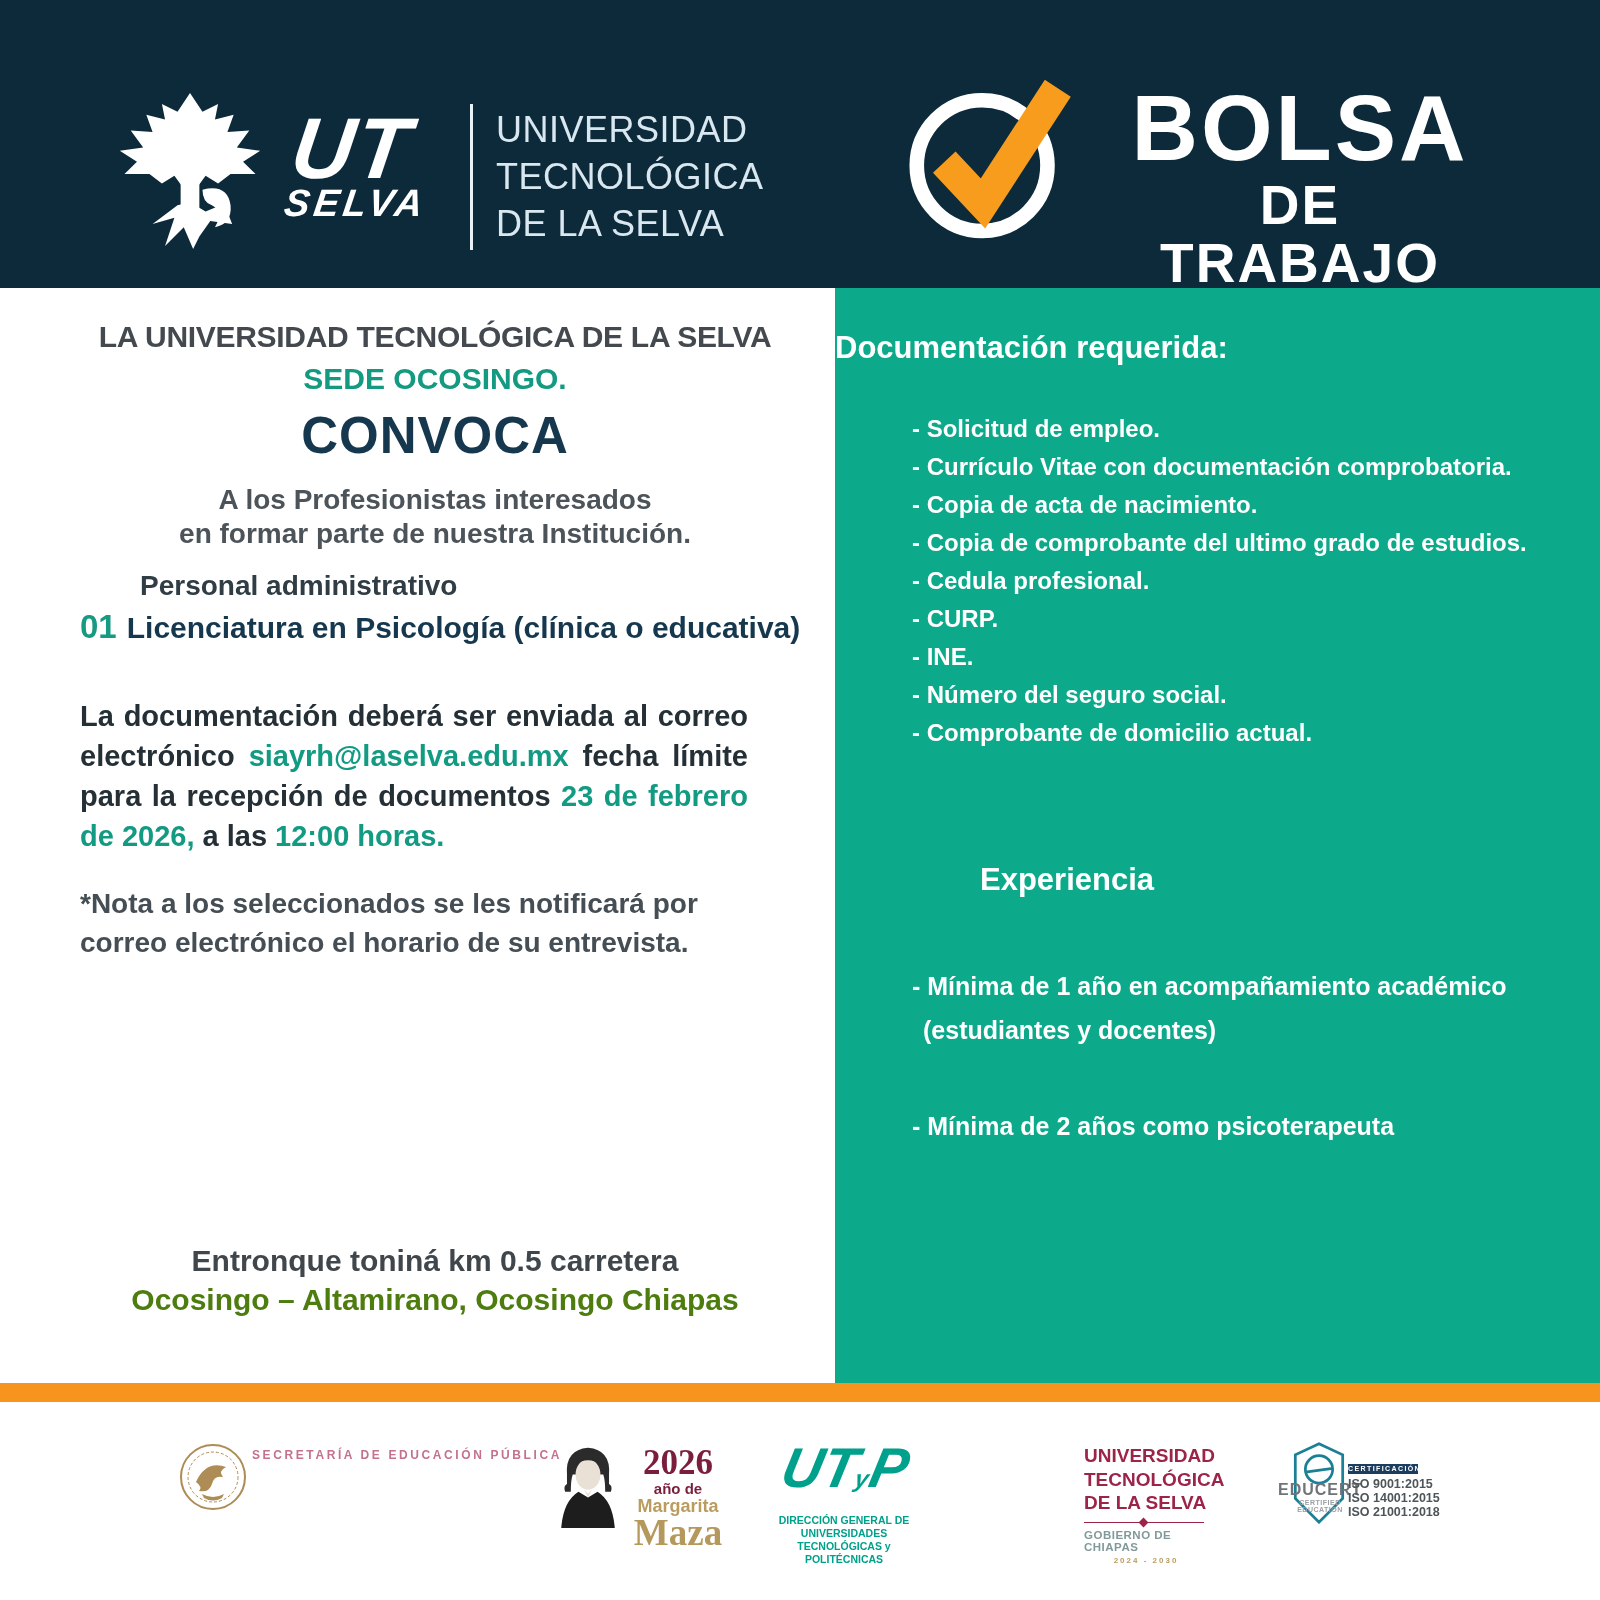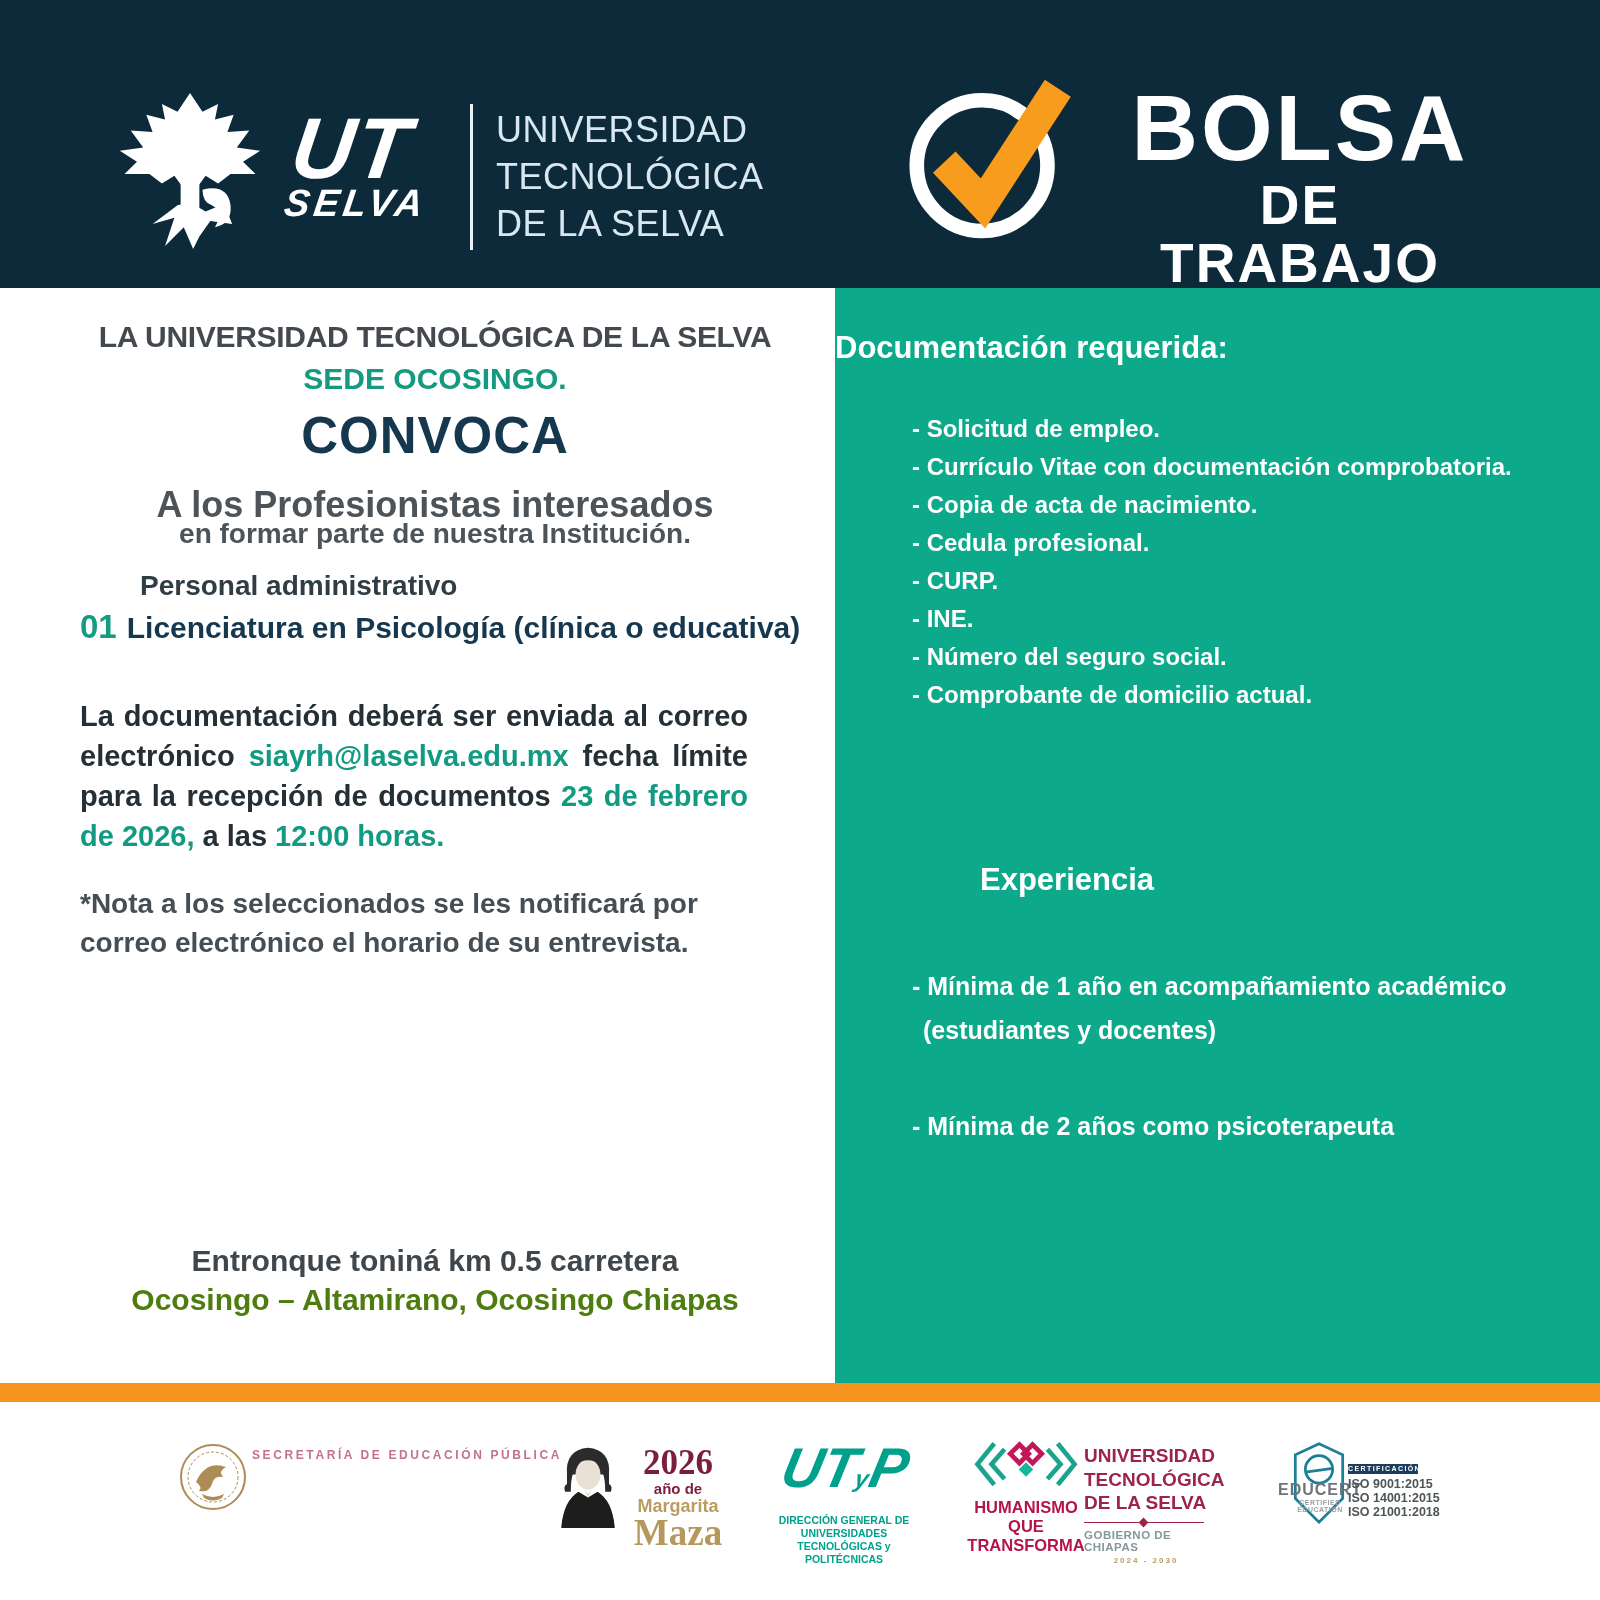--- a/index.html
+++ b/index.html
@@ -18,21 +18,21 @@
   .check-logo{left:903px;top:68px;width:172px;height:178px;}
   .bolsa{left:1120px;top:80px;width:360px;text-align:center;color:#ffffff;}
   .bolsa .t1{font-size:92px;font-weight:800;line-height:96px;letter-spacing:3px;}
   .bolsa .t2{font-size:55px;font-weight:800;line-height:58px;letter-spacing:2px;}
 
   
   .lc-center{left:40px;width:790px;text-align:center;}
   .lc-heading{top:320px;font-size:30px;font-weight:700;color:#43494f;letter-spacing:-.3px;}
   .lc-sede{top:362px;font-size:30px;font-weight:700;color:#139a80;}
   .lc-convoca{top:406px;font-size:51px;font-weight:800;color:#16384f;letter-spacing:1px;}
-  .lc-intro1{top:484px;font-size:36px;font-weight:700;color:#4c545a;}
+  .lc-intro1{top:484px;font-size:28px;font-weight:700;color:#4c545a;}
   .lc-intro2{top:518px;font-size:28px;font-weight:700;color:#4c545a;}
   .lc-personal{left:140px;top:570px;font-size:28px;font-weight:700;color:#303d45;}
   .lc-vacancy{left:80px;top:608px;font-size:30px;font-weight:700;color:#16384f;}
   .lc-vacancy .num{font-size:33px;font-weight:800;color:#169a82;margin-right:10px;}
   .lc-paragraph{left:80px;top:696px;width:668px;font-size:29px;font-weight:700;line-height:40px;
                 text-align:justify;color:#242f36;}
   .tx-dark{color:#242f36;}
   .tx-teal{color:#129a82;}
   .lc-note{left:80px;top:884px;width:700px;font-size:28px;font-weight:700;line-height:39px;color:#454e54;}
   .lc-addr1{top:1244px;font-size:30px;font-weight:700;color:#40474c;}
@@ -130,20 +130,21 @@
   <div class="abs lc-note">*Nota a los seleccionados se les notificará por correo electrónico el horario de su entrevista.</div>
   <div class="abs lc-center lc-addr1">Entronque toniná km 0.5 carretera</div>
   <div class="abs lc-center lc-addr2">Ocosingo – Altamirano, Ocosingo Chiapas</div>
 
   <div class="abs panel">
     <div class="abs panel-heading">Documentación requerida:</div>
     <div class="abs doc-list">
         <div class="li">- Solicitud de empleo.</div>
         <div class="li">- Currículo Vitae con documentación comprobatoria.</div>
         <div class="li">- Copia de acta de nacimiento.</div>
+        <div class="li">- Copia de comprobante del ultimo grado de estudios.</div>
         <div class="li">- Cedula profesional.</div>
         <div class="li">- CURP.</div>
         <div class="li">- INE.</div>
         <div class="li">- Número del seguro social.</div>
         <div class="li">- Comprobante de domicilio actual.</div>
       </div>
     <div class="abs exp-heading">Experiencia</div>
     <div class="abs exp1a">- Mínima de 1 año en acompañamiento académico</div>
     <div class="abs exp1b">(estudiantes y docentes)</div>
     <div class="abs exp2">- Mínima de 2 años como psicoterapeuta</div>
@@ -178,39 +179,20 @@
   <div class="abs utp-block">
     <div class="utp-mark">
       <span class="big">UT</span><span class="small">y</span><span class="big">P</span>
     </div>
     <div class="utp-cap">
       <div>DIRECCIÓN GENERAL DE UNIVERSIDADES</div>
       <div>TECNOLÓGICAS y POLITÉCNICAS</div>
     </div>
   </div>
 
-  <div class="abs hum-block">
-    <svg class="hum-glyph" viewBox="0 0 120 60">
-      <g stroke="#1aa48e" stroke-width="5" fill="none">
-        <path d="M26 6 L8 28 L26 50"></path>
-        <path d="M37 12 L23 28 L37 44"></path>
-        <path d="M94 6 L112 28 L94 50"></path>
-        <path d="M83 12 L97 28 L83 44"></path>
-      </g>
-      <g fill="none" stroke="#c2185b" stroke-width="5">
-        <rect x="46" y="10" width="14" height="14" transform="rotate(45 53 17)"></rect>
-        <rect x="60" y="10" width="14" height="14" transform="rotate(45 67 17)"></rect>
-      </g>
-      <rect x="55" y="28" width="11" height="11" transform="rotate(45 60 33)" fill="#19b59b"></rect>
-    </svg>
-    <div class="hum-text">
-      <div>HUMANISMO QUE</div>
-      <div>TRANSFORMA</div>
-    </div>
-  </div>
 
   <div class="abs uts-block">
     <div class="uts-line">UNIVERSIDAD</div>
     <div class="uts-line">TECNOLÓGICA</div>
     <div class="uts-line">DE LA SELVA</div>
     <div class="uts-divider">
       <div class="bar"></div>
         <div class="diamond"></div>
     </div>
     <div class="uts-gov">GOBIERNO DE CHIAPAS</div>

